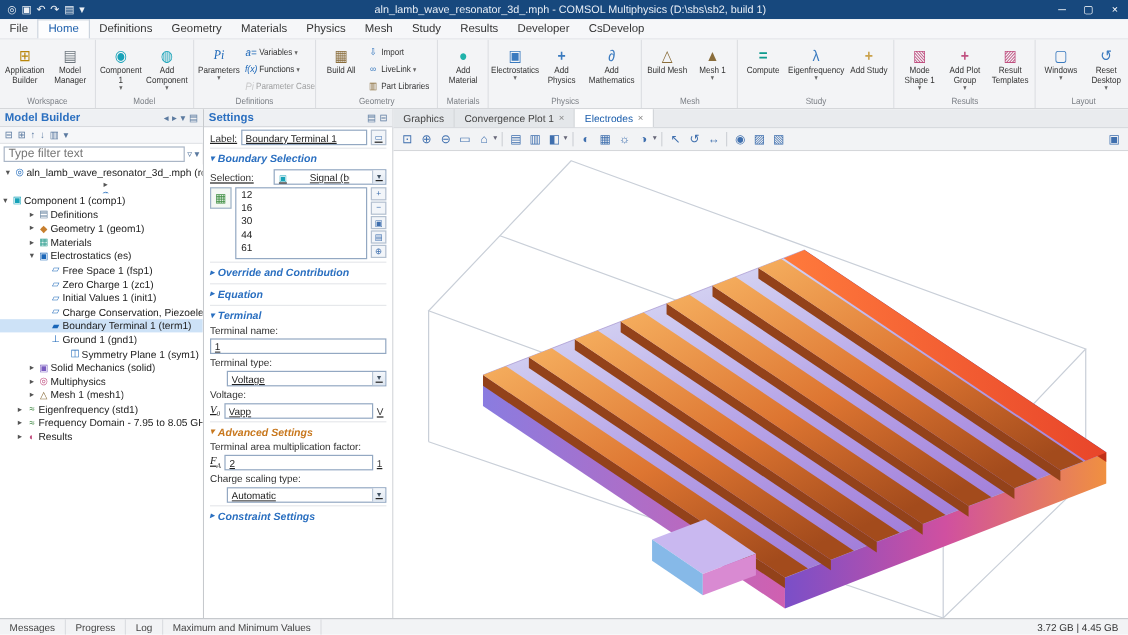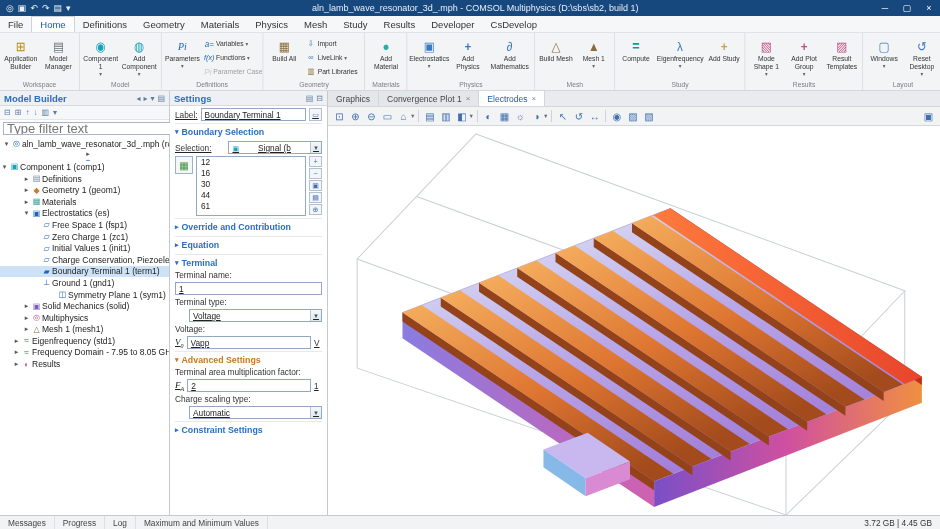--- a/index.html
+++ b/index.html
@@ -58,21 +58,21 @@
   .main { flex:1; display:flex; min-height:0; background:#e8eaec; }
   .panel { background:#fff; border-right:1px solid #c6c9cd; display:flex; flex-direction:column; min-height:0; }
   .phead { height:15px; background:#eef0f3; border-bottom:1px solid #d8dade; display:flex; align-items:center; padding:0 4px; gap:3px; flex:0 0 auto; }
   .ptitle { color:var(--accent,#2a6fc0); font-weight:bold; font-size:9.5px; margin-right:2px; }
   .hicon { color:#5b7aa0; font-size:8px; cursor:default; }
   .spacer { flex:1; }
 
   .panel-mb { width:170px; }
   .mb-tools { height:14px; display:flex; align-items:center; gap:4px; padding:0 4px; background:#f6f7f9; border-bottom:1px solid #e3e5e8; flex:0 0 auto;}
   .mb-filter { display:flex; align-items:center; padding:2px 3px; gap:2px; flex:0 0 auto; }
-  .mb-filter input { flex:1; height:13px; font-size:13px; border:1px solid #aab6c6; padding:0 3px; font-family:inherit; color:#333; }
+  .mb-filter input { flex:1; height:13px; font-size:10px; border:1px solid #aab6c6; padding:0 3px; font-family:inherit; color:#333; }
   .tree { flex:1; overflow:hidden; padding-top:1px; background:#fff; }
   .trow { display:flex; align-items:center; height:11.6px; white-space:nowrap; overflow:hidden; font-size:8.5px; }
   .trow.sel { background:var(--select,#cde2f7); }
   .texp { width:9px; font-size:7px; color:#555; text-align:center; flex:0 0 auto; }
   .ticon { width:11px; font-size:8px; text-align:center; flex:0 0 auto; }
   .ti-root::before{content:"◎";color:#1a66b8} .ti-global::before{content:"◍";color:#1a66b8}
   .ti-component::before{content:"▣";color:#17a2b8} .ti-definitions::before{content:"▤";color:#5f7d9c}
   .ti-geometry::before{content:"◆";color:#c77f2e} .ti-materials::before{content:"▦";color:#2e9e8f}
   .ti-es::before{content:"▣";color:#1a66b8} .ti-bc::before{content:"▱";color:#1a66b8}
   .ti-terminal::before{content:"▰";color:#1a66b8} .ti-ground::before{content:"⊥";color:#1a66b8}
@@ -84,21 +84,21 @@
   
   .panel-settings { width:158px; }
   .set-sub { color:var(--accent,#2a6fc0); font-weight:bold; font-size:9.5px; padding:3px 5px 2px; flex:0 0 auto; }
   .set-body { flex:1; overflow:hidden; padding:0 5px 4px; }
   .frow { display:flex; align-items:center; gap:3px; margin:2px 0;text-decoration:underline; }
   .flabel { font-size:8.3px; color:#333; }
   .tinput { flex:1; height:13px; border:1px solid #93a8c2; font-size:8.3px; padding:0 3px; font-family:inherit; min-width:0; color:#222; }
   .combo { flex:1; height:13px; border:1px solid #93a8c2; background:#fff; display:flex; align-items:flex-end; font-size:8.3px; padding-left:3px; gap:19px; min-width:0;margin-left:14px; }
   .combo .cval { flex:1; white-space:nowrap; overflow:hidden; }
   .combo .ccaret { width:11px; align-self:stretch; background:linear-gradient(#f4f7fb,#dfe7f1); border-left:1px solid #b9c6d6; display:flex; align-items:center; justify-content:center; font-size:6px; color:#456; }
-  .sechead { display:flex; align-items:center; gap:3px; color:var(--accent,#2a6fc0); font-weight:bold; font-size:8.8px; padding:3px 0 2px; border-top:1px solid #e6e8eb; margin-top:2px; }
+  .sechead { display:flex; align-items:center; gap:3px; color:var(--accent,#2a6fc0); font-weight:bold; font-size:8.8px; padding:3px 0 2px; border-top:1px solid #e6e8eb; margin-top:2px;font-style:italic; }
   .sechead .arr { font-size:7px; }
   .sechead.adv { color:var(--advanced,#c8781e); }
   .sel-wrap { display:flex; gap:3px; margin:2px 0; }
   .toggle-btn { width:18px; height:18px; border:1px solid #9fb2c8; background:#f4f8f4; display:flex; align-items:center; justify-content:center; color:#3e8e41; font-size:10px; flex:0 0 auto; }
   .entity-list { flex:1; border:1px solid #93a8c2; background:#fff; height:60px; overflow:hidden; }
   .entity { font-size:8.3px; padding:0 4px; height:11px; line-height:11px; }
   .strip { display:flex; flex-direction:column; gap:1px; width:13px; flex:0 0 auto; }
   .strip span { height:11px; border:1px solid #b3c0d0; background:#f2f5f9; font-size:7px; color:#3f6fae; display:flex; align-items:center; justify-content:center; }
   .sym { font-family:"Liberation Serif",serif; font-style:italic; font-size:9px; }
   .sym sub { font-size:6px; }

